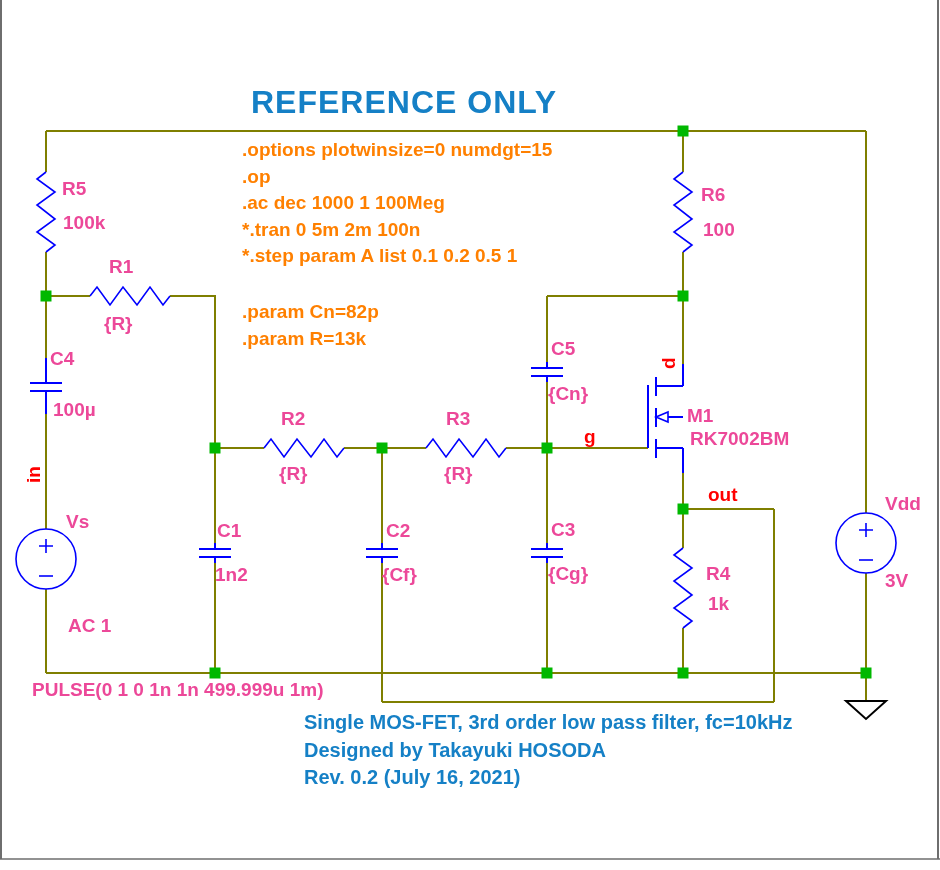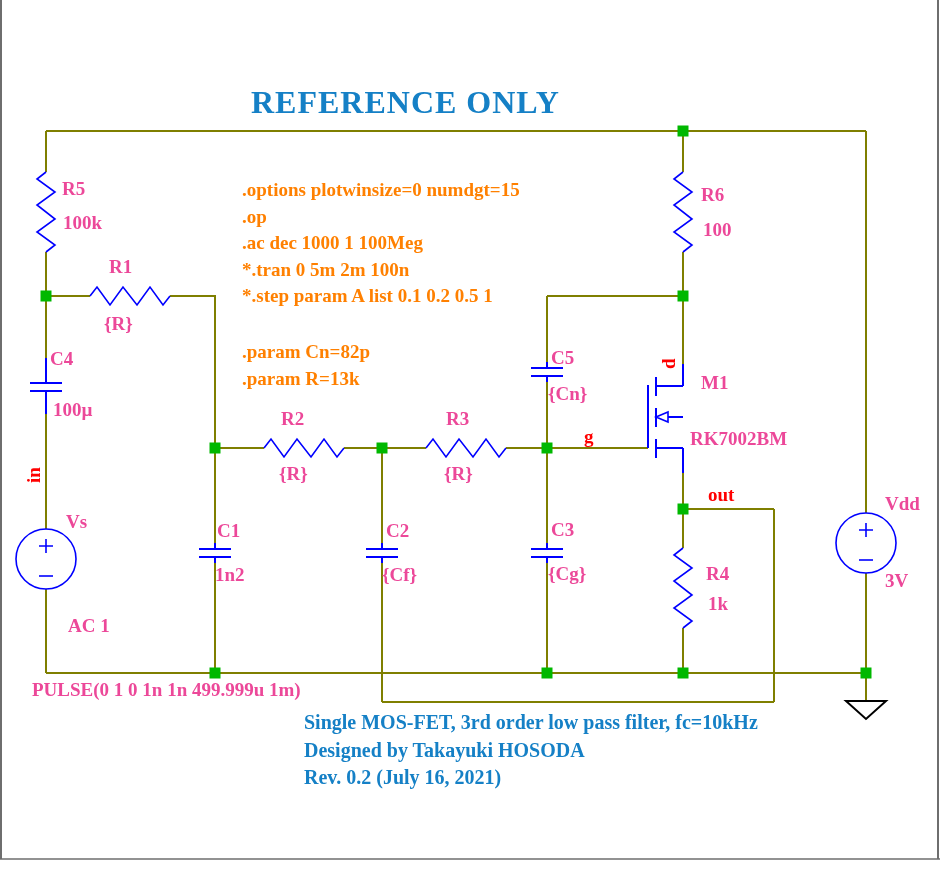--- a/index.html
+++ b/index.html
@@ -1,24 +1,24 @@
 <!DOCTYPE html>
 <html><head>
 <meta charset="utf-8">
 <style>
   html,body{margin:0;padding:0;background:#fff;}
   #screen{
     position:relative;width:940px;height:870px;background:#ffffff;
-    font-family:Liberation Serif, serif;overflow:hidden;
+    font-family:Liberation Sans, sans-serif;overflow:hidden;
   }
   .lbl{position:absolute;font-weight:bold;font-size:19px;color:#ec4899;white-space:nowrap;line-height:19px;}
   .red{color:#ff0000;}
   .rot{transform-origin:0 0;transform:rotate(-90deg);}
   .title{position:absolute;left:251px;top:84px;font-weight:bold;font-size:32px;letter-spacing:1px;color:#1580C6;white-space:nowrap;}
-  .spice{position:absolute;left:242px;font-weight:bold;font-size:19px;color:#FF8000;white-space:nowrap;margin-top:40px;}
+  .spice{position:absolute;left:242px;font-weight:bold;font-size:19px;color:#FF8000;white-space:nowrap;}
   .spice .sline{height:26.6px;line-height:26.6px;}
   #directives{top:137px;}
   #params{top:299px;}
   .credits{position:absolute;left:304px;top:709px;font-weight:bold;font-size:20px;color:#1580C6;white-space:nowrap;}
   .credits .cline{height:27.6px;line-height:27.6px;}
   svg{position:absolute;left:0;top:0;}
 </style>
 </head>
 <body>
 
@@ -154,25 +154,25 @@
   <div class="lbl" style="left:217px;top:521px;">C1</div>
   <div class="lbl" style="left:215px;top:565px;">1n2</div>
   <div class="lbl" style="left:281px;top:409px;">R2</div>
   <div class="lbl" style="left:279px;top:464px;">{R}</div>
   <div class="lbl" style="left:386px;top:521px;">C2</div>
   <div class="lbl" style="left:382px;top:565px;">{Cf}</div>
   <div class="lbl" style="left:446px;top:409px;">R3</div>
   <div class="lbl" style="left:444px;top:464px;">{R}</div>
   <div class="lbl" style="left:551px;top:520px;">C3</div>
   <div class="lbl" style="left:548px;top:564px;">{Cg}</div>
-  <div class="lbl" style="left:551px;top:348px;">C5</div>
+  <div class="lbl" style="left:551px;top:339px;">C5</div>
   <div class="lbl" style="left:548px;top:384px;">{Cn}</div>
   <div class="lbl" style="left:701px;top:185px;">R6</div>
   <div class="lbl" style="left:703px;top:220px;">100</div>
-  <div class="lbl" style="left:687px;top:373px;margin-left:14px;">M1</div>
+  <div class="lbl" style="left:687px;top:406px;">M1</div>
   <div class="lbl" style="left:690px;top:429px;">RK7002BM</div>
   <div class="lbl" style="left:706px;top:564px;">R4</div>
   <div class="lbl" style="left:708px;top:594px;text-align:center;">1k</div>
   <div class="lbl" style="left:885px;top:494px;">Vdd</div>
   <div class="lbl" style="left:885px;top:571px;">3V</div>
 
   <div class="lbl red rot" style="left:24px;top:483px;">in</div>
   <div class="lbl red" style="left:584px;top:427px;">g</div>
   <div class="lbl red rot" style="left:659px;top:369px;">d</div>
   <div class="lbl red" style="left:708px;top:485px;">out</div>

